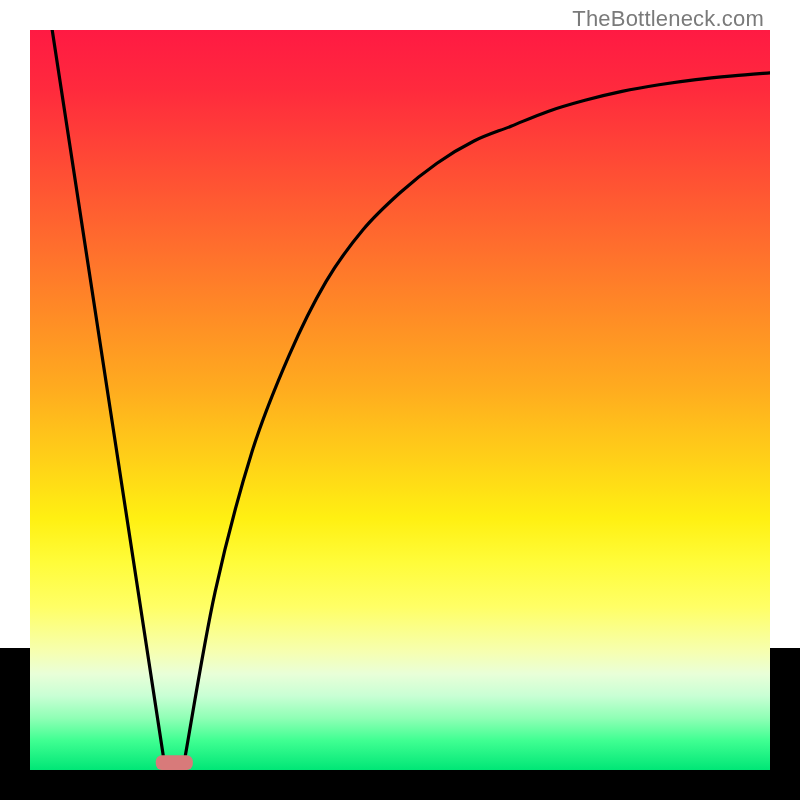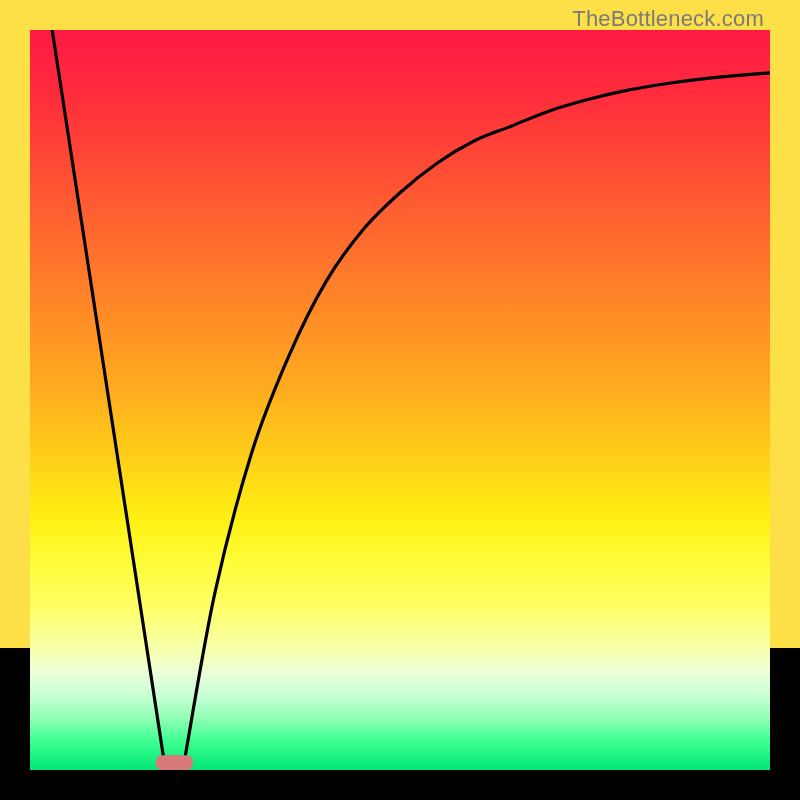--- a/index.html
+++ b/index.html
@@ -10,21 +10,21 @@
     background: #000;
     overflow: hidden;
     font-family: Arial, Helvetica, sans-serif;
   }
   .frame {
     position: absolute;
     left: 0;
     top: 0;
     width: 800px;
     height: 648px;
-    background: #fde047;
+    background: #ffffff;
   }
   .plot {
     position: absolute;
     left: 30px;
     top: 30px;
     width: 740px;
     height: 740px;
     
     background: linear-gradient(to bottom,
       #ff1a43 0%,

